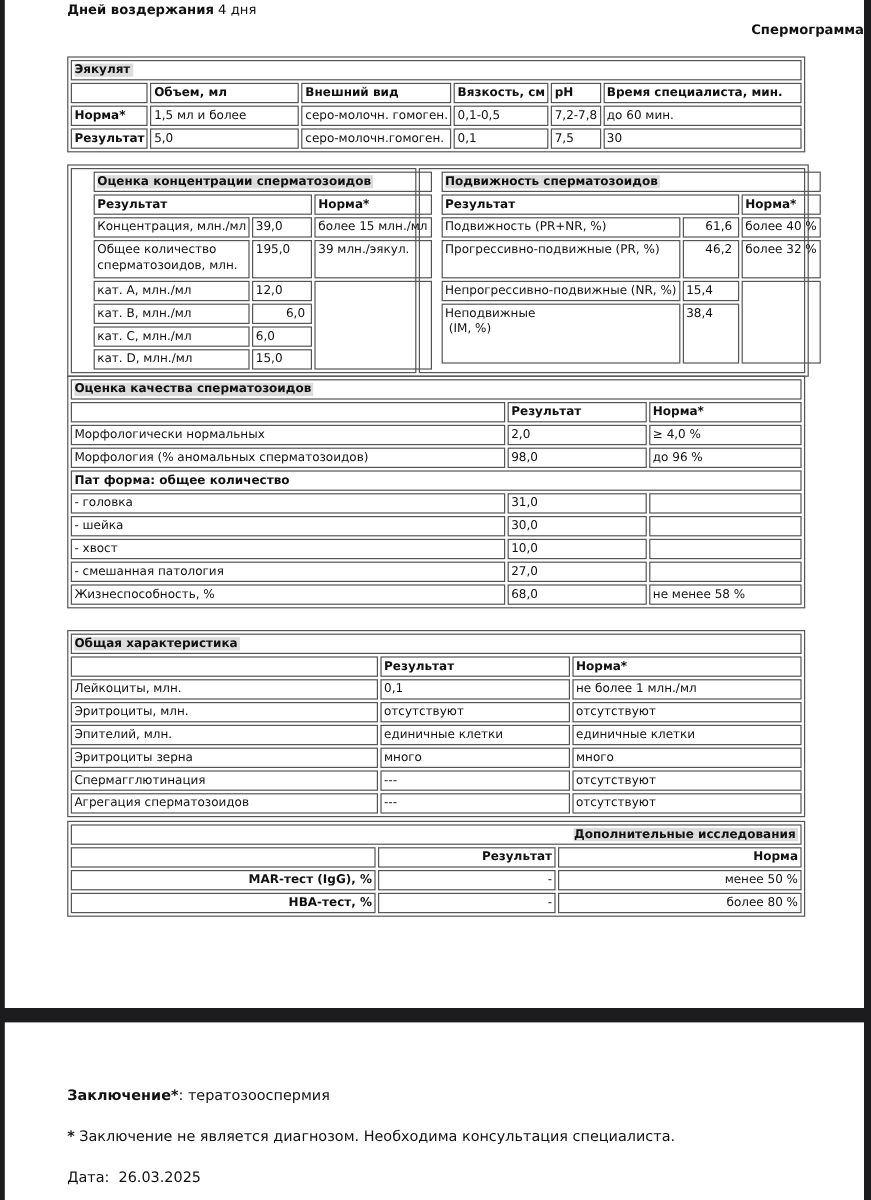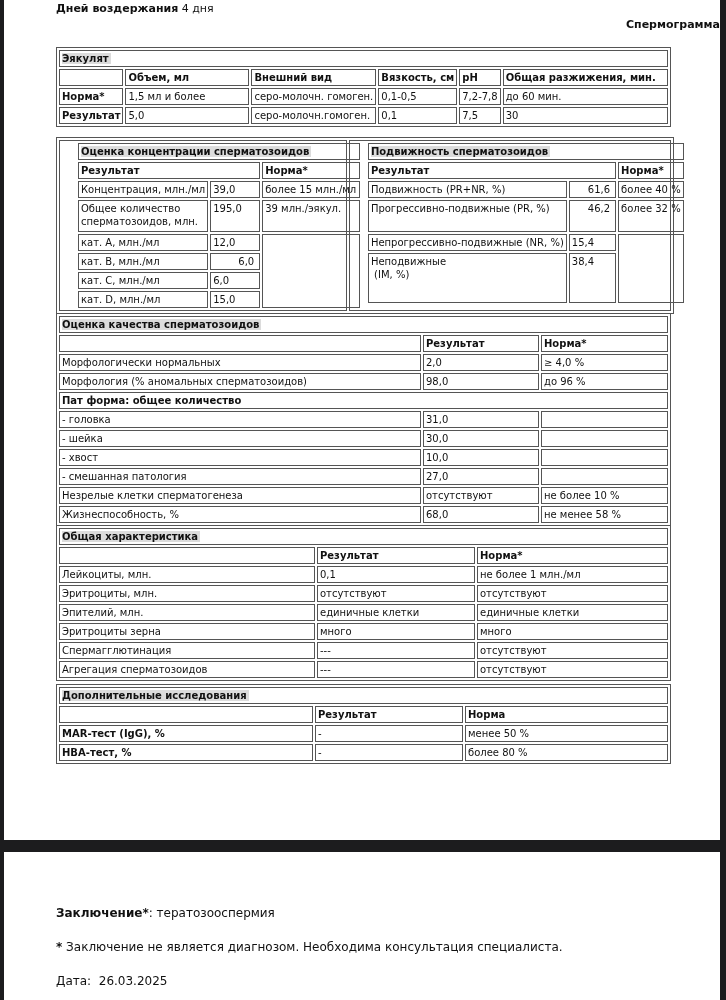--- a/index.html
+++ b/index.html
@@ -39,21 +39,21 @@
       <tbody>
           <tr>
             <td colspan="6" class="hdr"><span class="hl">Эякулят</span></td>
           </tr>
       <tr>
         <td style="width:52px"></td>
         <td class="hdr" style="width:118px">Объем, мл</td>
         <td class="hdr" style="width:112px">Внешний вид</td>
         <td class="hdr" style="width:68px">Вязкость, см</td>
         <td class="hdr" style="width:32px">pH</td>
-        <td class="hdr">Общая разжижения, мин.</td>
+        <td class="hdr">Время специалиста, мин.</td>
       </tr>
       <tr>
         <td class="hdr">Норма*</td>
         <td>1,5 мл и более</td>
         <td>серо-молочн. гомоген.</td>
         <td>0,1-0,5</td>
         <td>7,2-7,8</td>
         <td>до 60 мин.</td>
       </tr>
       <tr>
@@ -187,25 +187,20 @@
         <td>- хвост</td>
         <td>10,0</td>
         <td></td>
       </tr>
       <tr>
         <td>- смешанная патология</td>
         <td>27,0</td>
         <td></td>
       </tr>
       <tr>
-        <td>Незрелые клетки сперматогенеза</td>
-        <td>отсутствуют</td>
-        <td>не более 10 %</td>
-      </tr>
-      <tr>
         <td>Жизнеспособность, %</td>
         <td>68,0</td>
         <td>не менее 58 %</td>
       </tr>
     </tbody>
       </table>
   </div>
 
   <div class="sec" style="top:545px;">
     <table class="outer">
@@ -245,21 +240,21 @@
           </tr>
       <tr>
             <td>Агрегация сперматозоидов</td>
             <td>---</td>
             <td>отсутствуют</td>
           </tr>
     </tbody>
       </table>
   </div>
 
-  <div class="sec" style="top:704px;">
+  <div class="sec" style="top:704px;text-align:right;">
     <table class="outer">
       <tbody>
           <tr>
             <td colspan="3" class="hdr"><span class="hl">Дополнительные исследования</span></td>
           </tr>
       <tr>
         <td style="width:248px"></td>
         <td class="hdr" style="width:142px">Результат</td>
         <td class="hdr">Норма</td>
       </tr>

